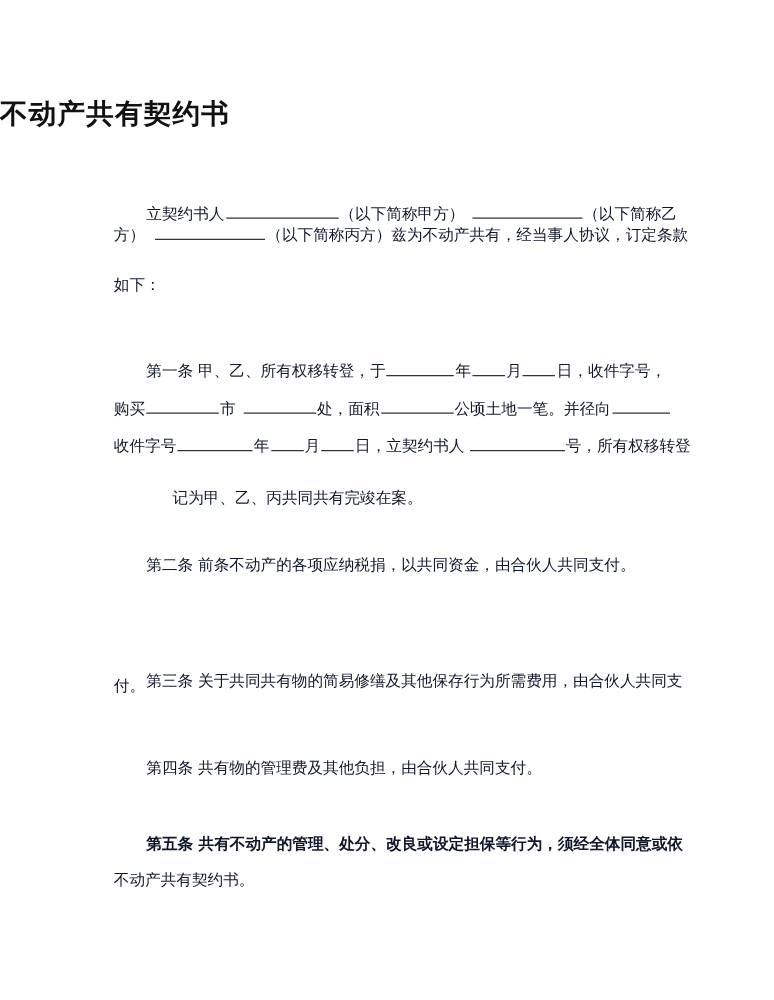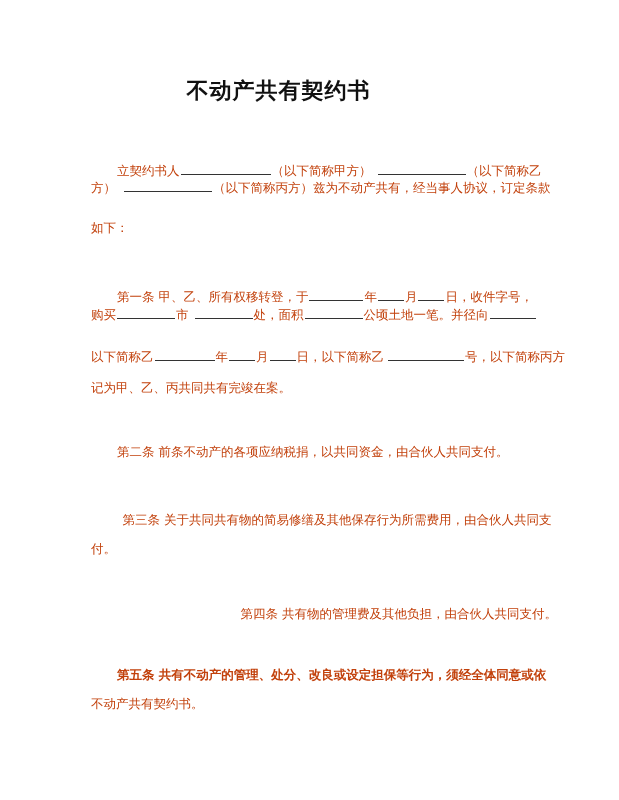--- a/index.html
+++ b/index.html
@@ -1,21 +1,21 @@
 <!DOCTYPE html>
 <html><head>
   <meta charset="utf-8">
   <style>
     html, body { margin: 0; padding: 0; background: #ffffff; }
     body { width: 619px; height: 800px; position: relative; overflow: hidden;
            font-family: "DejaVu Sans", "Liberation Sans", sans-serif; color: #222; }
-    .title { position: absolute; top: 76px; left: 0; width: 557px; text-align: center;
+    .title { position: absolute; top: 76px; left: 0; width: 557px; 
              font-size: 22px; font-weight: bold; color: #111; letter-spacing: 1px; }
     .line { position: absolute; left: 91px; width: 440px; font-size: 12.5px; line-height: 16px;
-            white-space: nowrap; color: #c2410c; }
+            white-space: nowrap; color: #0f172a; }
     .indent { padding-left: 26px; }
     .blank { display: inline-block; border-bottom: 1px solid #333; height: 12px; vertical-align: baseline; margin: 0 1px; }
   </style>
 </head>
 <body>
 
 <div>
 
   <div class="title">不动产共有契约书</div>
 
@@ -23,31 +23,31 @@
     <span>立契约书人</span><span class="blank" style="width:90px;"></span><span>（以下简称甲方）</span><span class="blank" style="width:88px;margin-left:6px;"></span><span>（以下简称乙</span>
   </div>
   <div class="line" style="top:179px;">
     <span>方）</span><span class="blank" style="width:88px;margin-left:8px;"></span><span>（以下简称丙方）兹为不动产共有，经当事人协议，订定条款</span>
   </div>
   <div class="line" style="top:220px;">如下：</div>
 
   <div class="line indent" style="top:288px;">
     <span>第一条  甲、乙、所有权移转登，于</span><span class="blank" style="width:54px;"></span><span>年</span><span class="blank" style="width:26px;"></span><span>月</span><span class="blank" style="width:26px;"></span><span>日，收件字号，</span>
   </div>
-  <div class="line" style="top:306px;">
+  <div class="line" style="top:318px;">
     <span>购买</span><span class="blank" style="width:58px;"></span><span>市</span><span class="blank" style="width:58px;margin-left:6px;"></span><span>处，面积</span><span class="blank" style="width:58px;"></span><span>公顷土地一笔。并径向</span><span class="blank" style="width:46px;"></span>
   </div>
   <div class="line" style="top:348px;">
-    <span>以下简称乙</span><span class="blank" style="width:60px;"></span><span>年</span><span class="blank" style="width:26px;"></span><span>月</span><span class="blank" style="width:26px;"></span><span>日，以下简称乙</span><span class="blank" style="width:76px;margin-left:4px;"></span><span>号，以下简称丙方</span>
+    <span>收件字号</span><span class="blank" style="width:60px;"></span><span>年</span><span class="blank" style="width:26px;"></span><span>月</span><span class="blank" style="width:26px;"></span><span>日，立契约书人</span><span class="blank" style="width:76px;margin-left:4px;"></span><span>号，所有权移转登</span>
   </div>
-  <div class="line" style="top:380px;">记为甲、乙、丙共同共有完竣在案。</div>
+  <div class="line" style="top:390px;margin-left:47px;">记为甲、乙、丙共同共有完竣在案。</div>
 
   <div class="line indent" style="top:444px;">第二条  前条不动产的各项应纳税捐，以共同资金，由合伙人共同支付。</div>
 
-  <div class="line indent" style="top:512px;text-align:center;">第三条  关于共同共有物的简易修缮及其他保存行为所需费用，由合伙人共同支</div>
+  <div class="line indent" style="top:537px;">第三条  关于共同共有物的简易修缮及其他保存行为所需费用，由合伙人共同支</div>
   <div class="line" style="top:541px;">付。</div>
 
-  <div class="line indent" style="top:606px;text-align:right;">第四条  共有物的管理费及其他负担，由合伙人共同支付。</div>
+  <div class="line indent" style="top:606px;">第四条  共有物的管理费及其他负担，由合伙人共同支付。</div>
 
   <div class="line indent" style="top:667px;font-weight:bold;">第五条  共有不动产的管理、处分、改良或设定担保等行为，须经全体同意或依</div>
   <div class="line" style="top:696px;">不动产共有契约书。</div>
 
 </div>
 
 </body></html>

